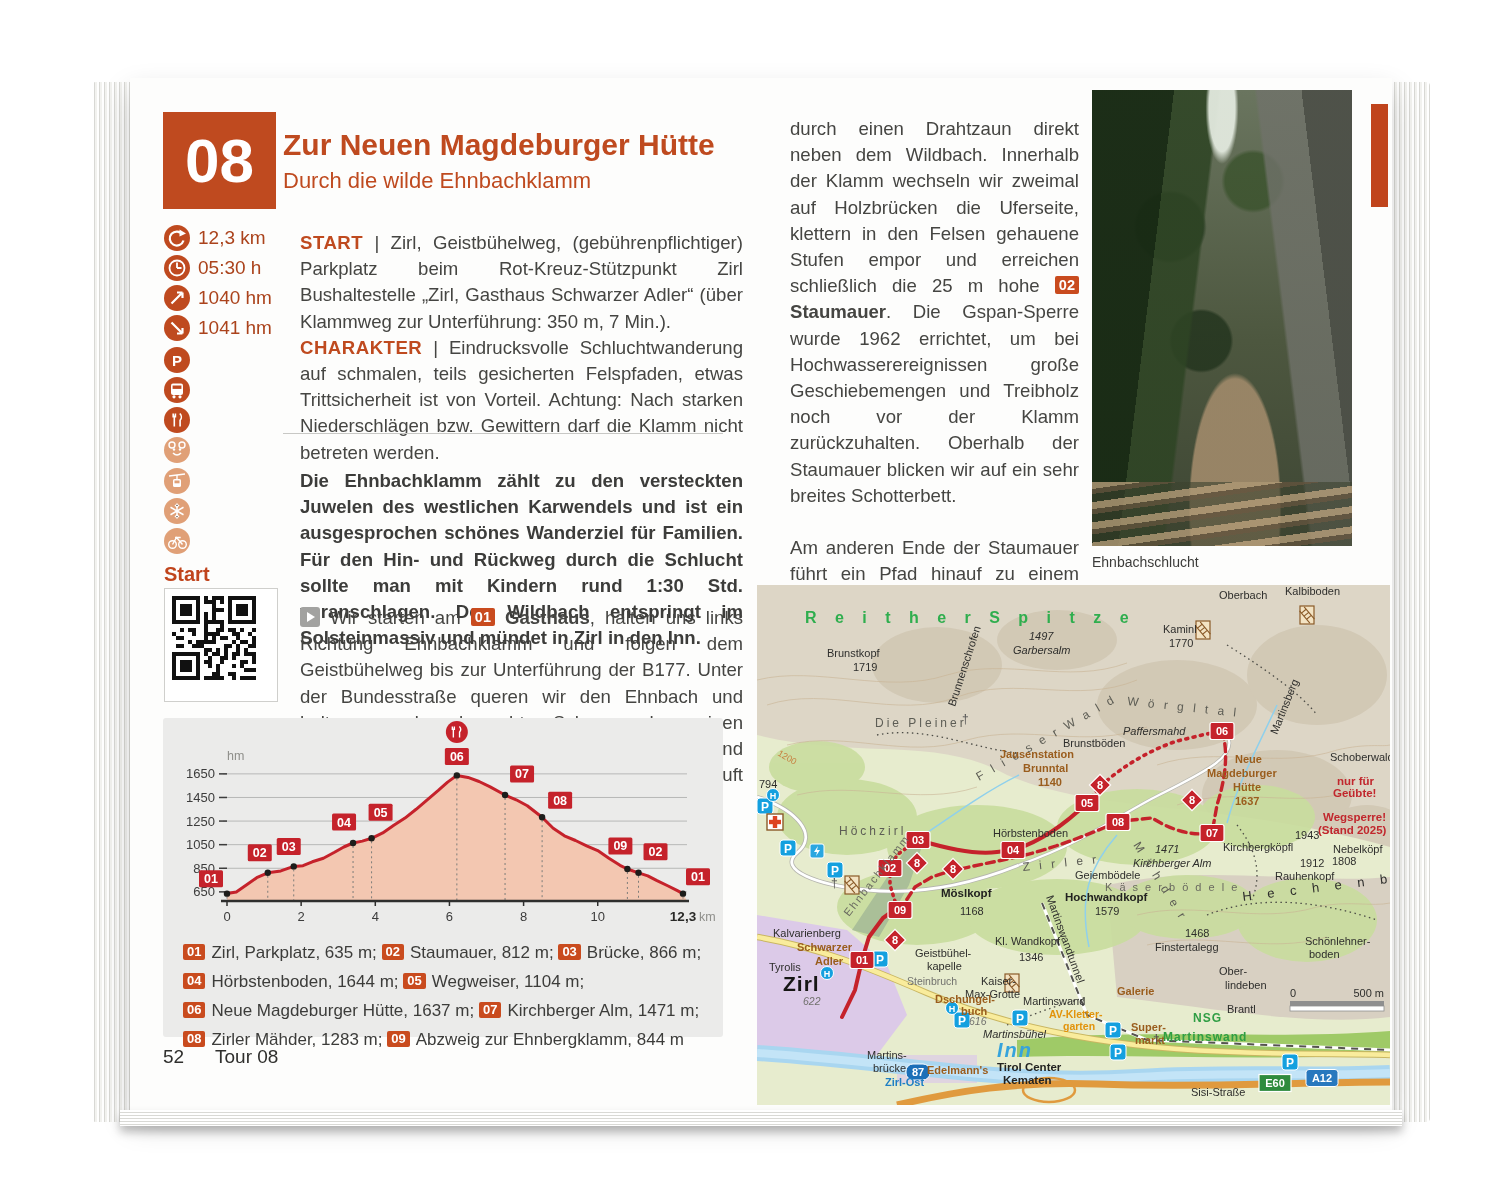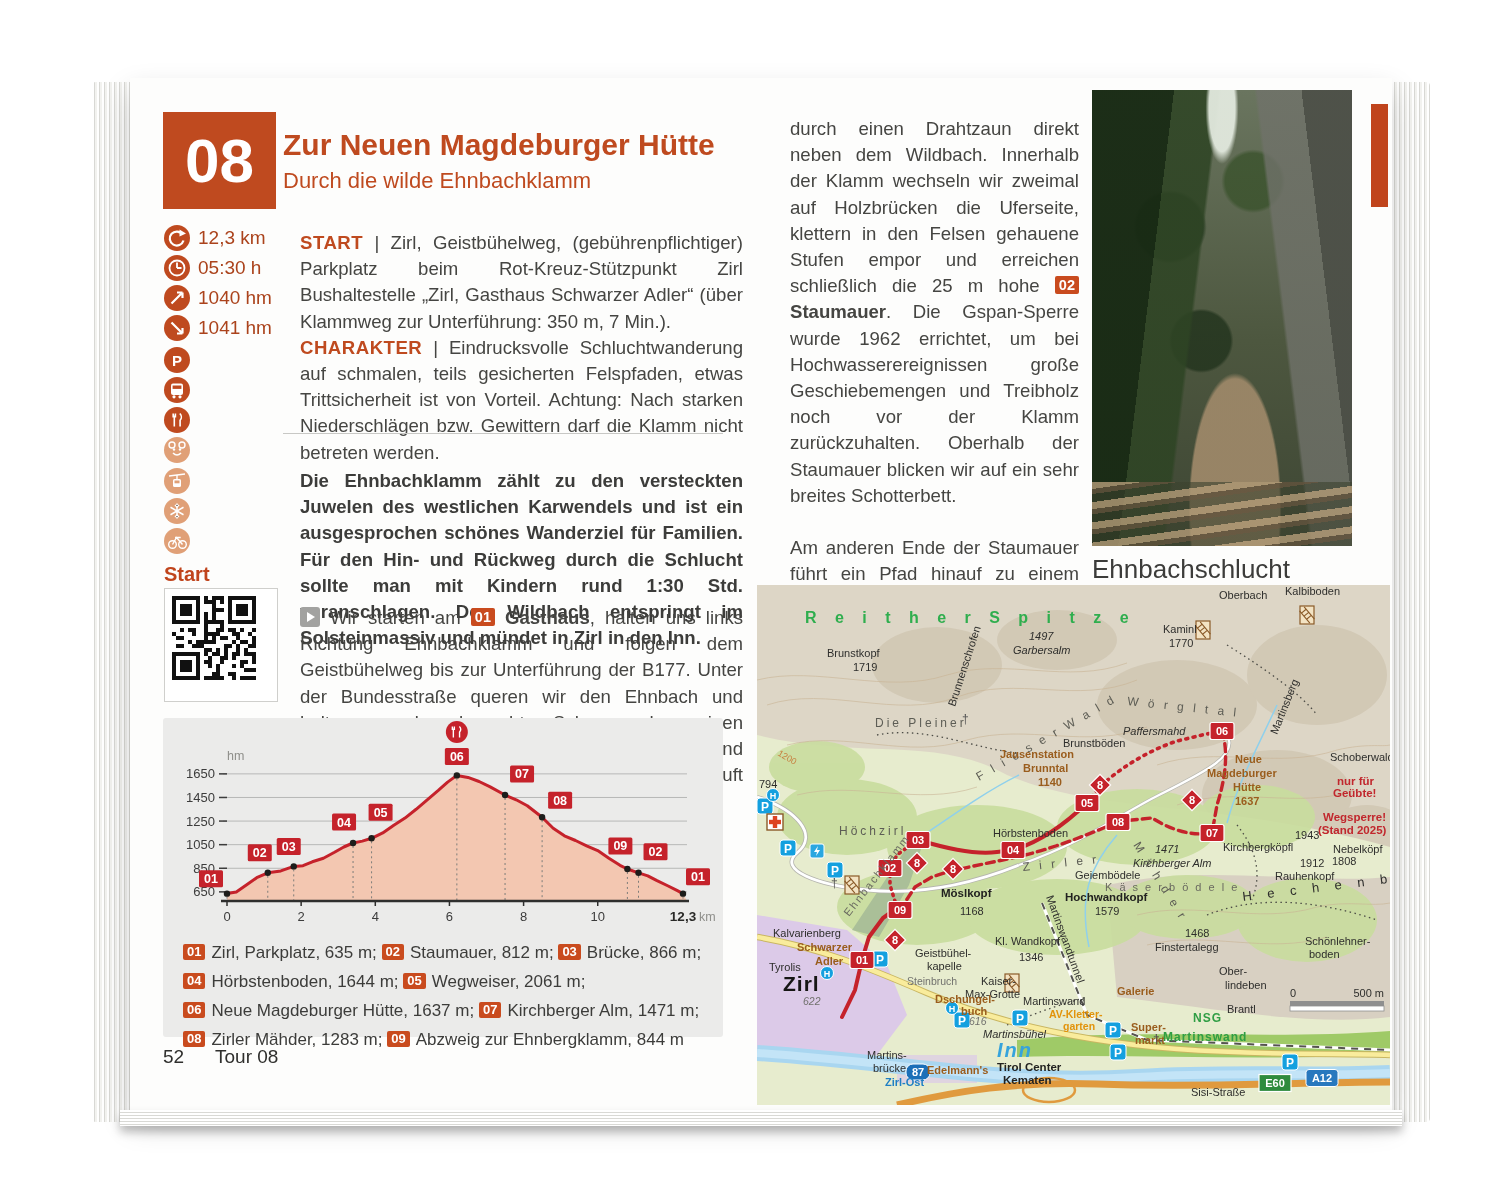--- a/index.html
+++ b/index.html
@@ -44,21 +44,21 @@
       radial-gradient(ellipse at 50% 4%, rgba(226,233,222,.95) 0 7%, rgba(0,0,0,0) 9%),
       linear-gradient(97deg, rgba(24,42,20,.95) 0 26%, rgba(46,68,36,.88) 26% 40%, rgba(0,0,0,0) 41%),
       linear-gradient(263deg, rgba(77,80,72,.95) 0 16%, rgba(112,114,106,.8) 16% 30%, rgba(0,0,0,0) 31%),
       radial-gradient(circle at 30% 30%, rgba(34,56,28,.8) 0 9%, rgba(0,0,0,0) 10%),
       radial-gradient(circle at 62% 20%, rgba(58,82,44,.8) 0 7%, rgba(0,0,0,0) 8%),
       radial-gradient(circle at 42% 55%, rgba(30,48,26,.75) 0 10%, rgba(0,0,0,0) 11%),
       radial-gradient(ellipse at 55% 92%, rgba(156,135,104,.95) 0 22%, rgba(0,0,0,0) 23%),
       linear-gradient(180deg, #6a755f 0%, #4d573f 55%, #3e4634 100%);}
   .photo-steps{position:absolute;left:0;bottom:0;width:100%;height:64px;
       background:repeating-linear-gradient(172deg, rgba(172,150,115,.85) 0 7px, rgba(96,82,60,.85) 7px 12px, rgba(60,66,46,.6) 12px 20px);}
-  .photo-caption{position:absolute;left:1092px;top:554px;font-size:26px;color:#3c3c3a;}
+  .photo-caption{position:absolute;left:1092px;top:554px;font-size:14px;color:#3c3c3a;}
   .edge-tab{position:absolute;left:1371px;top:104px;width:17px;height:103px;background:#c0441c;}
   .map-wrap{position:absolute;left:757px;top:585px;width:633px;height:520px;background:#ece9d8;}
   
   text{font-family:"Liberation Sans",sans-serif;}
   .ml-lbl{font-size:11px;fill:#2e2e2c;}
   .ml-lbl-b{font-size:11.5px;font-weight:bold;fill:#222220;}
   .ml-lbl-i{font-size:11px;font-style:italic;fill:#2e2e2c;}
   .ml-big{font-size:21px;font-weight:bold;fill:#161614;letter-spacing:1px;}
   .ml-gray{font-size:10.5px;fill:#71716d;}
   .ml-gray-i{font-size:10.5px;font-style:italic;fill:#71716d;}
@@ -422,21 +422,21 @@
         <circle cx="475.51219512195115" cy="154.754" r="3.2" fill="#1d1d1b"></circle>
         <rect x="480.51219512195115" y="125.25399999999999" width="24" height="17" rx="1.5" fill="#c5222b"></rect>
         <text x="492.51219512195115" y="138.254" text-anchor="middle" fill="#fff" font-size="12.5" font-weight="bold">02</text>
         <circle cx="520" cy="175.64" r="3.2" fill="#1d1d1b"></circle>
         <rect x="523" y="150.14" width="24" height="17" rx="1.5" fill="#c5222b"></rect>
         <text x="535" y="163.14" text-anchor="middle" fill="#fff" font-size="12.5" font-weight="bold">01</text>
       </svg>
   </div>
   <div class="legend" id="legend">
       <div><span class="ibadge">01</span><span>Zirl, Parkplatz, 635 m; </span><span class="ibadge">02</span><span>Staumauer, 812 m; </span><span class="ibadge">03</span><span>Brücke, 866 m; </span></div>
-      <div><span class="ibadge">04</span><span>Hörbstenboden, 1644 m; </span><span class="ibadge">05</span><span>Wegweiser, 2061 m; </span></div>
+      <div><span class="ibadge">04</span><span>Hörbstenboden, 1644 m; </span><span class="ibadge">05</span><span>Wegweiser, 1104 m; </span></div>
       <div><span class="ibadge">06</span><span>Neue Magdeburger Hütte, 1637 m; </span><span class="ibadge">07</span><span>Kirchberger Alm, 1471 m; </span></div>
       <div><span class="ibadge">08</span><span>Zirler Mähder, 1283 m; </span><span class="ibadge">09</span><span>Abzweig zur Ehnbergklamm, 844 m </span></div>
     </div>
 
   <div class="footer" style="left:163px">52</div>
   <div class="footer" style="left:215px;font-weight:normal">Tour 08</div>
 
   <div class="rcol">
     <p><span>durch einen Drahtzaun direkt neben dem Wildbach. Innerhalb der Klamm wechseln wir zweimal auf Holzbrücken die Uferseite, klettern in den Felsen gehauene Stufen empor und erreichen schließlich die 25 m hohe </span><span class="ibadge">02</span> <b>Staumauer</b><span>. Die Gspan-Sperre wurde 1962 errichtet, um bei Hochwasserereignissen große Geschiebemengen und Treibholz noch vor der Klamm zurückzuhalten. Oberhalb der Staumauer blicken wir auf ein sehr breites Schotterbett.</span></p>
     <p>Am anderen Ende der Staumauer führt ein Pfad hinauf zu einem Forstweg, hier halten wir uns links Richtung Brunntal und stehen kurz darauf am Bachbett. Im Frühjahr 2024 war der Weg durch Hochwasser weggeschwemmt worden, sodass man im Bachbett auf die Infotafel des Naturparks zugelaufen ist. Sollte der Bach</p>

